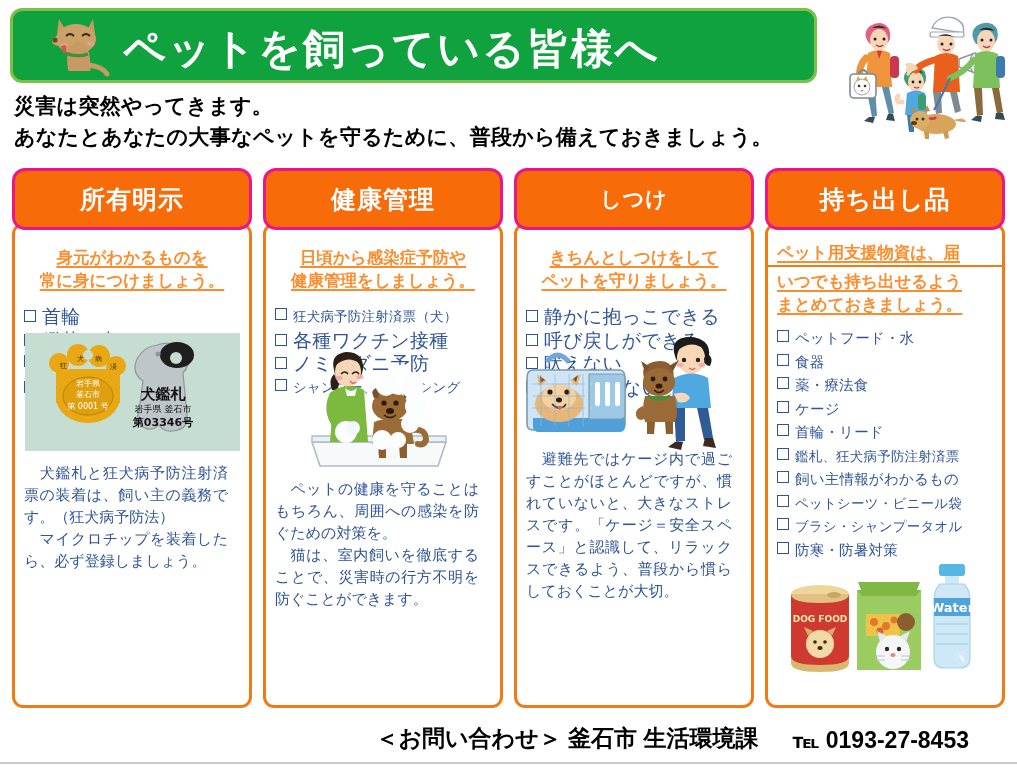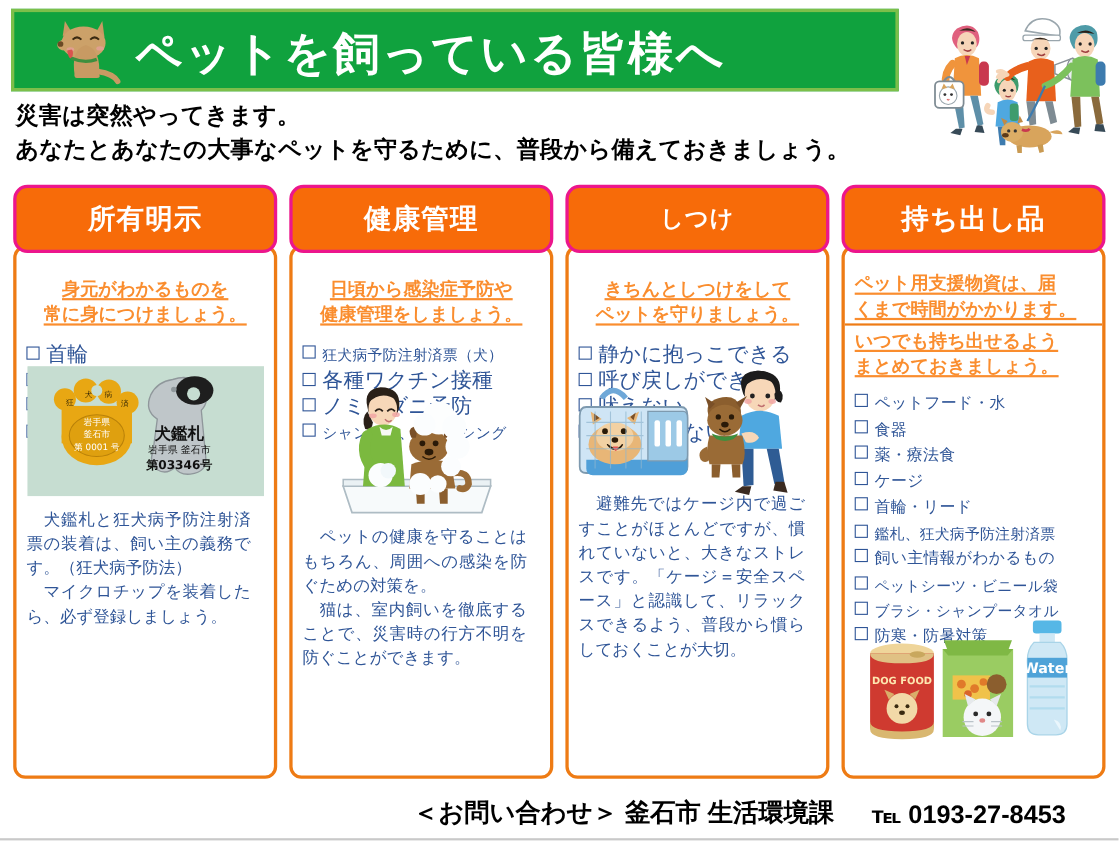--- a/index.html
+++ b/index.html
@@ -8,21 +8,21 @@
     background: #ffffff;
     font-family: "Liberation Sans", "DejaVu Sans", sans-serif;
     overflow: hidden;
   }
   #poster { position: relative; width: 1017px; height: 768px; background:#fff; }
 
   
   .banner-row { position:absolute; left:0; top:0; width:1017px; height:90px; }
   .banner {
     position:absolute; left:10px; top:8px; width:807px; height:75px;
-    background:#10A23E; border:3px solid #7CBF4A; border-radius:0;
+    background:#10A23E; border:3px solid #7CBF4A; border-radius:12px;
   }
   .banner-title {
     position:absolute; left:110px; top:10px; width:640px; height:56px;
     color:#ffffff; font-size:42px; font-weight:bold; letter-spacing:2px;
     line-height:56px; white-space:nowrap;
   }
   .mascot-dog { position:absolute; left:22px; top:6px; width:80px; height:64px; }
 
   .family-illus { position:absolute; left:828px; top:8px; width:185px; height:140px; }
 
@@ -52,21 +52,21 @@
   .card-head.two-line .card-head-text .l2 { font-size:19px; display:block; }
 
   .card-body {
     position:absolute; left:0; top:55px; width:240px; height:485px;
     border:3px solid #EE7B14; border-radius:11px; background:#fff;
     padding:18px 9px 8px 9px; overflow:hidden;
   }
 
   .sub {
     color:#FA8D2E; font-weight:bold; font-size:16.5px; line-height:23px;
-    text-align:center; margin-top:8px;
+    text-align:center; margin-top:2px;
   }
   .sub .u { text-decoration:underline; text-decoration-thickness:2px;
             text-underline-offset:3px; }
   .sub.left { text-align:left; }
 
   .checklist { margin-top:13px; }
   .check-item {
     color:#2F5597; font-size:19px; line-height:23.5px;
     white-space:nowrap; letter-spacing:0.2px;
   }
@@ -421,21 +421,20 @@
       </div>
     </div>
 
     <div class="card c4">
       <div class="card-head">
         <div class="card-head-text">持ち出し品</div>
       </div>
       <div class="card-body" style="padding-top:13px;">
         <div class="sub left">
           <span class="u">ペット用支援物資は、届</span><br>
-          <span class="u">くまで時間がかかります。</span>
         </div>
         <div class="card4-divider"></div>
         <div class="sub left" style="margin-top:3px;">
           <span class="u">いつでも持ち出せるよう</span><br>
           <span class="u">まとめておきましょう。</span>
         </div>
         <div class="checklist" style="margin-top:11px;">
           <div class="check-item tight"><span class="box"></span><span>ペットフード・水</span></div>
           <div class="check-item tight"><span class="box"></span><span>食器</span></div>
           <div class="check-item tight"><span class="box"></span><span>薬・療法食</span></div>

